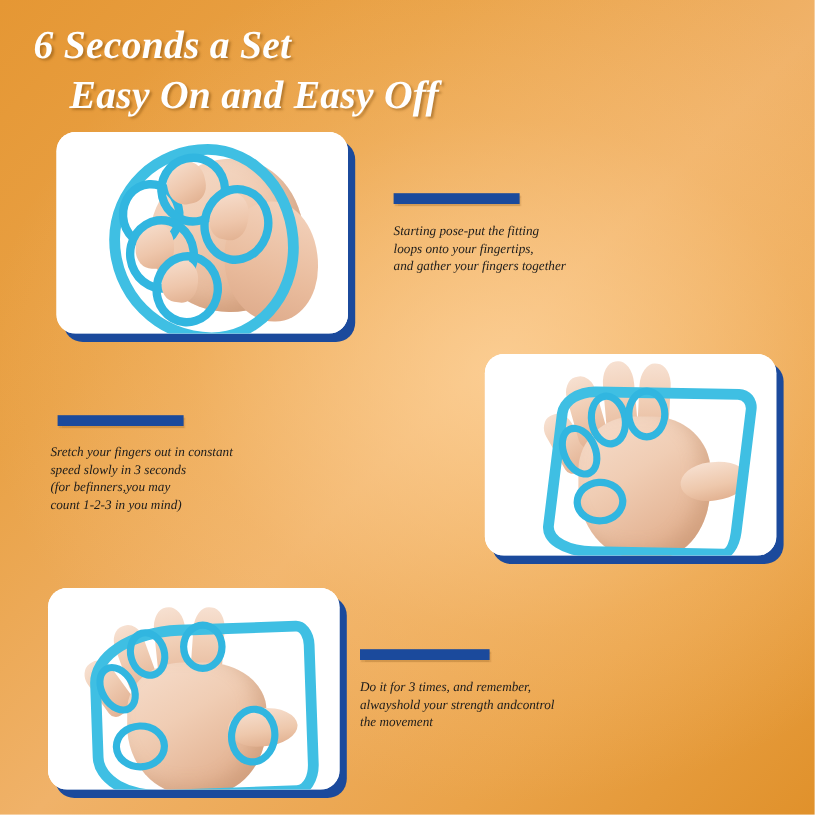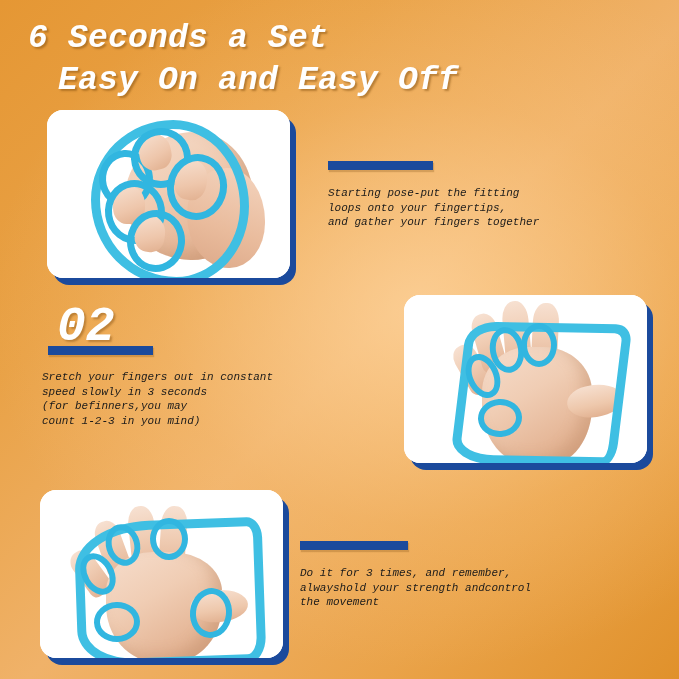--- a/index.html
+++ b/index.html
@@ -5,21 +5,21 @@
   html, body {
     margin: 0;
     padding: 0;
     background: #ffffff;
   }
   #poster {
     position: relative;
     width: 679px;
     height: 679px;
     overflow: hidden;
-    font-family: Liberation Mono, monospace;
+    font-family: Liberation Serif, serif;
     background:
       radial-gradient(ellipse 85% 70% at 62% 46%, rgba(255,214,160,0.75) 0%, rgba(250,196,126,0.30) 45%, rgba(231,155,60,0.0) 75%),
       linear-gradient(135deg, #e59734 0%, #e9a247 28%, #f0b269 52%, #eaa349 78%, #e0912b 100%);
   }
 
   
   .title-block {
     position: absolute;
     left: 28px;
     top: 18px;
@@ -236,21 +236,20 @@
       <div class="hand" id="p2-palm"></div>
       <div class="hand" id="p2-thumb"></div>
       <div class="band" id="p2-band"></div>
       <div class="loop band" id="p2-ringA"></div>
       <div class="loop band" id="p2-ringB"></div>
       <div class="loop band" id="p2-ringC"></div>
       <div class="loop band" id="p2-ringD"></div>
     </div>
   </div>
   <div class="step-rule" id="step2-rule"></div>
-  <div class="step-num" id="step2-num">02</div>
   <div class="step-text" id="step2-text">Sretch your fingers out in constant
 speed slowly in 3 seconds
 (for befinners,you may
 count 1-2-3 in you mind)</div>
 
   <div class="photo-card" id="step3-card">
     <div class="photo-inner">
       <div class="finger2" id="p3-f4"></div>
       <div class="finger2" id="p3-f1"></div>
       <div class="finger2" id="p3-f2"></div>

